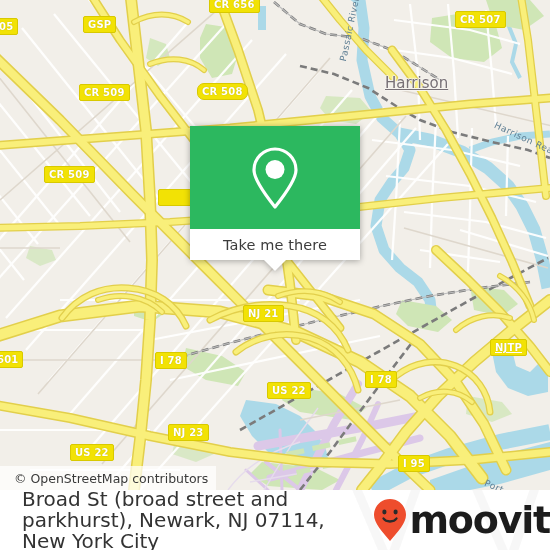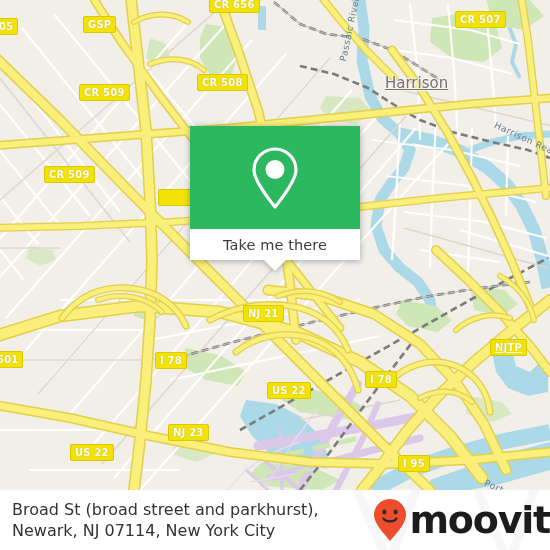--- a/index.html
+++ b/index.html
@@ -141,25 +141,25 @@
   #footer-watermark {
     position: absolute;
     right: 0; top: -30px;
     width: 240px; height: 120px;
     opacity: .5;
     pointer-events: none;
   }
   #footer-address {
     position: relative;
     z-index: 2;
-    padding-left: 12px;
+    padding-left: 22px;
     width: 385px;
     color: #333333;
     font-family: "DejaVu Sans", sans-serif;
-    font-size: 16px;
+    font-size: 20px;
     line-height: 21px;
   }
   #footer-logo {
     position: relative;
     z-index: 2;
     display: flex;
     align-items: center;
     margin-left: 4px;
   }
   #moovit-wordmark {
@@ -390,33 +390,36 @@
 
     <div class="water-label" style="left:338px; top:60px; transform:rotate(-78deg); transform-origin:left top;">Passaic River</div>
     <div class="water-label" style="left:497px; top:120px; transform:rotate(25deg); transform-origin:left top;">Harrison Reach</div>
     <div class="water-label" style="left:487px; top:478px; transform:rotate(23deg); transform-origin:left top;">Port</div>
 
     <div class="shield" style="left:-6px;  top:18px;">05</div>
     <div class="shield" style="left:83px;  top:16px;">GSP</div>
     <div class="shield" style="left:209px; top:-4px;">CR 656</div>
     <div class="shield" style="left:455px; top:11px;">CR 507</div>
     <div class="shield" style="left:79px;  top:84px;">CR 509</div>
-    <div class="shield" style="left:197px; top:74px;">CR 508</div>
+    <div class="shield" style="left:197px; top:83px;border-radius:7px;">CR 508</div>
     <div class="shield" style="left:44px;  top:166px;">CR 509</div>
     <div class="shield" style="left:158px; top:189px;padding-left:40px;">CR 6</div>
     <div class="shield" style="left:243px; top:305px;">NJ 21</div>
     <div class="shield" style="left:490px; top:339px;text-decoration:underline;">NJTP</div>
     <div class="shield" style="left:-8px;  top:351px;">601</div>
     <div class="shield" style="left:155px; top:352px;">I 78</div>
     <div class="shield" style="left:365px; top:371px;">I 78</div>
     <div class="shield" style="left:267px; top:382px;">US 22</div>
     <div class="shield" style="left:168px; top:424px;">NJ 23</div>
     <div class="shield" style="left:70px;  top:444px;">US 22</div>
     <div class="shield" style="left:398px; top:455px;">I 95</div>
 
+    <div id="attribution">
+      <span>© OpenStreetMap contributors</span>
+    </div>
 
     <div id="callout">
       <div id="callout-body">
         <div id="callout-header">
           <svg width="56" height="66" viewBox="0 0 56 66">
             <path d="M28 4 C16.4 4 7 13.4 7 25 C7 34.2 16.5 47.6 28 62 C39.5 47.6 49 34.2 49 25 C49 13.4 39.6 4 28 4 Z" fill="none" stroke="#ffffff" stroke-width="3.2" stroke-linejoin="round"></path>
             <circle cx="28" cy="24.5" r="9.5" fill="#ffffff"></circle>
           </svg>
         </div>
         <div id="callout-footer">

